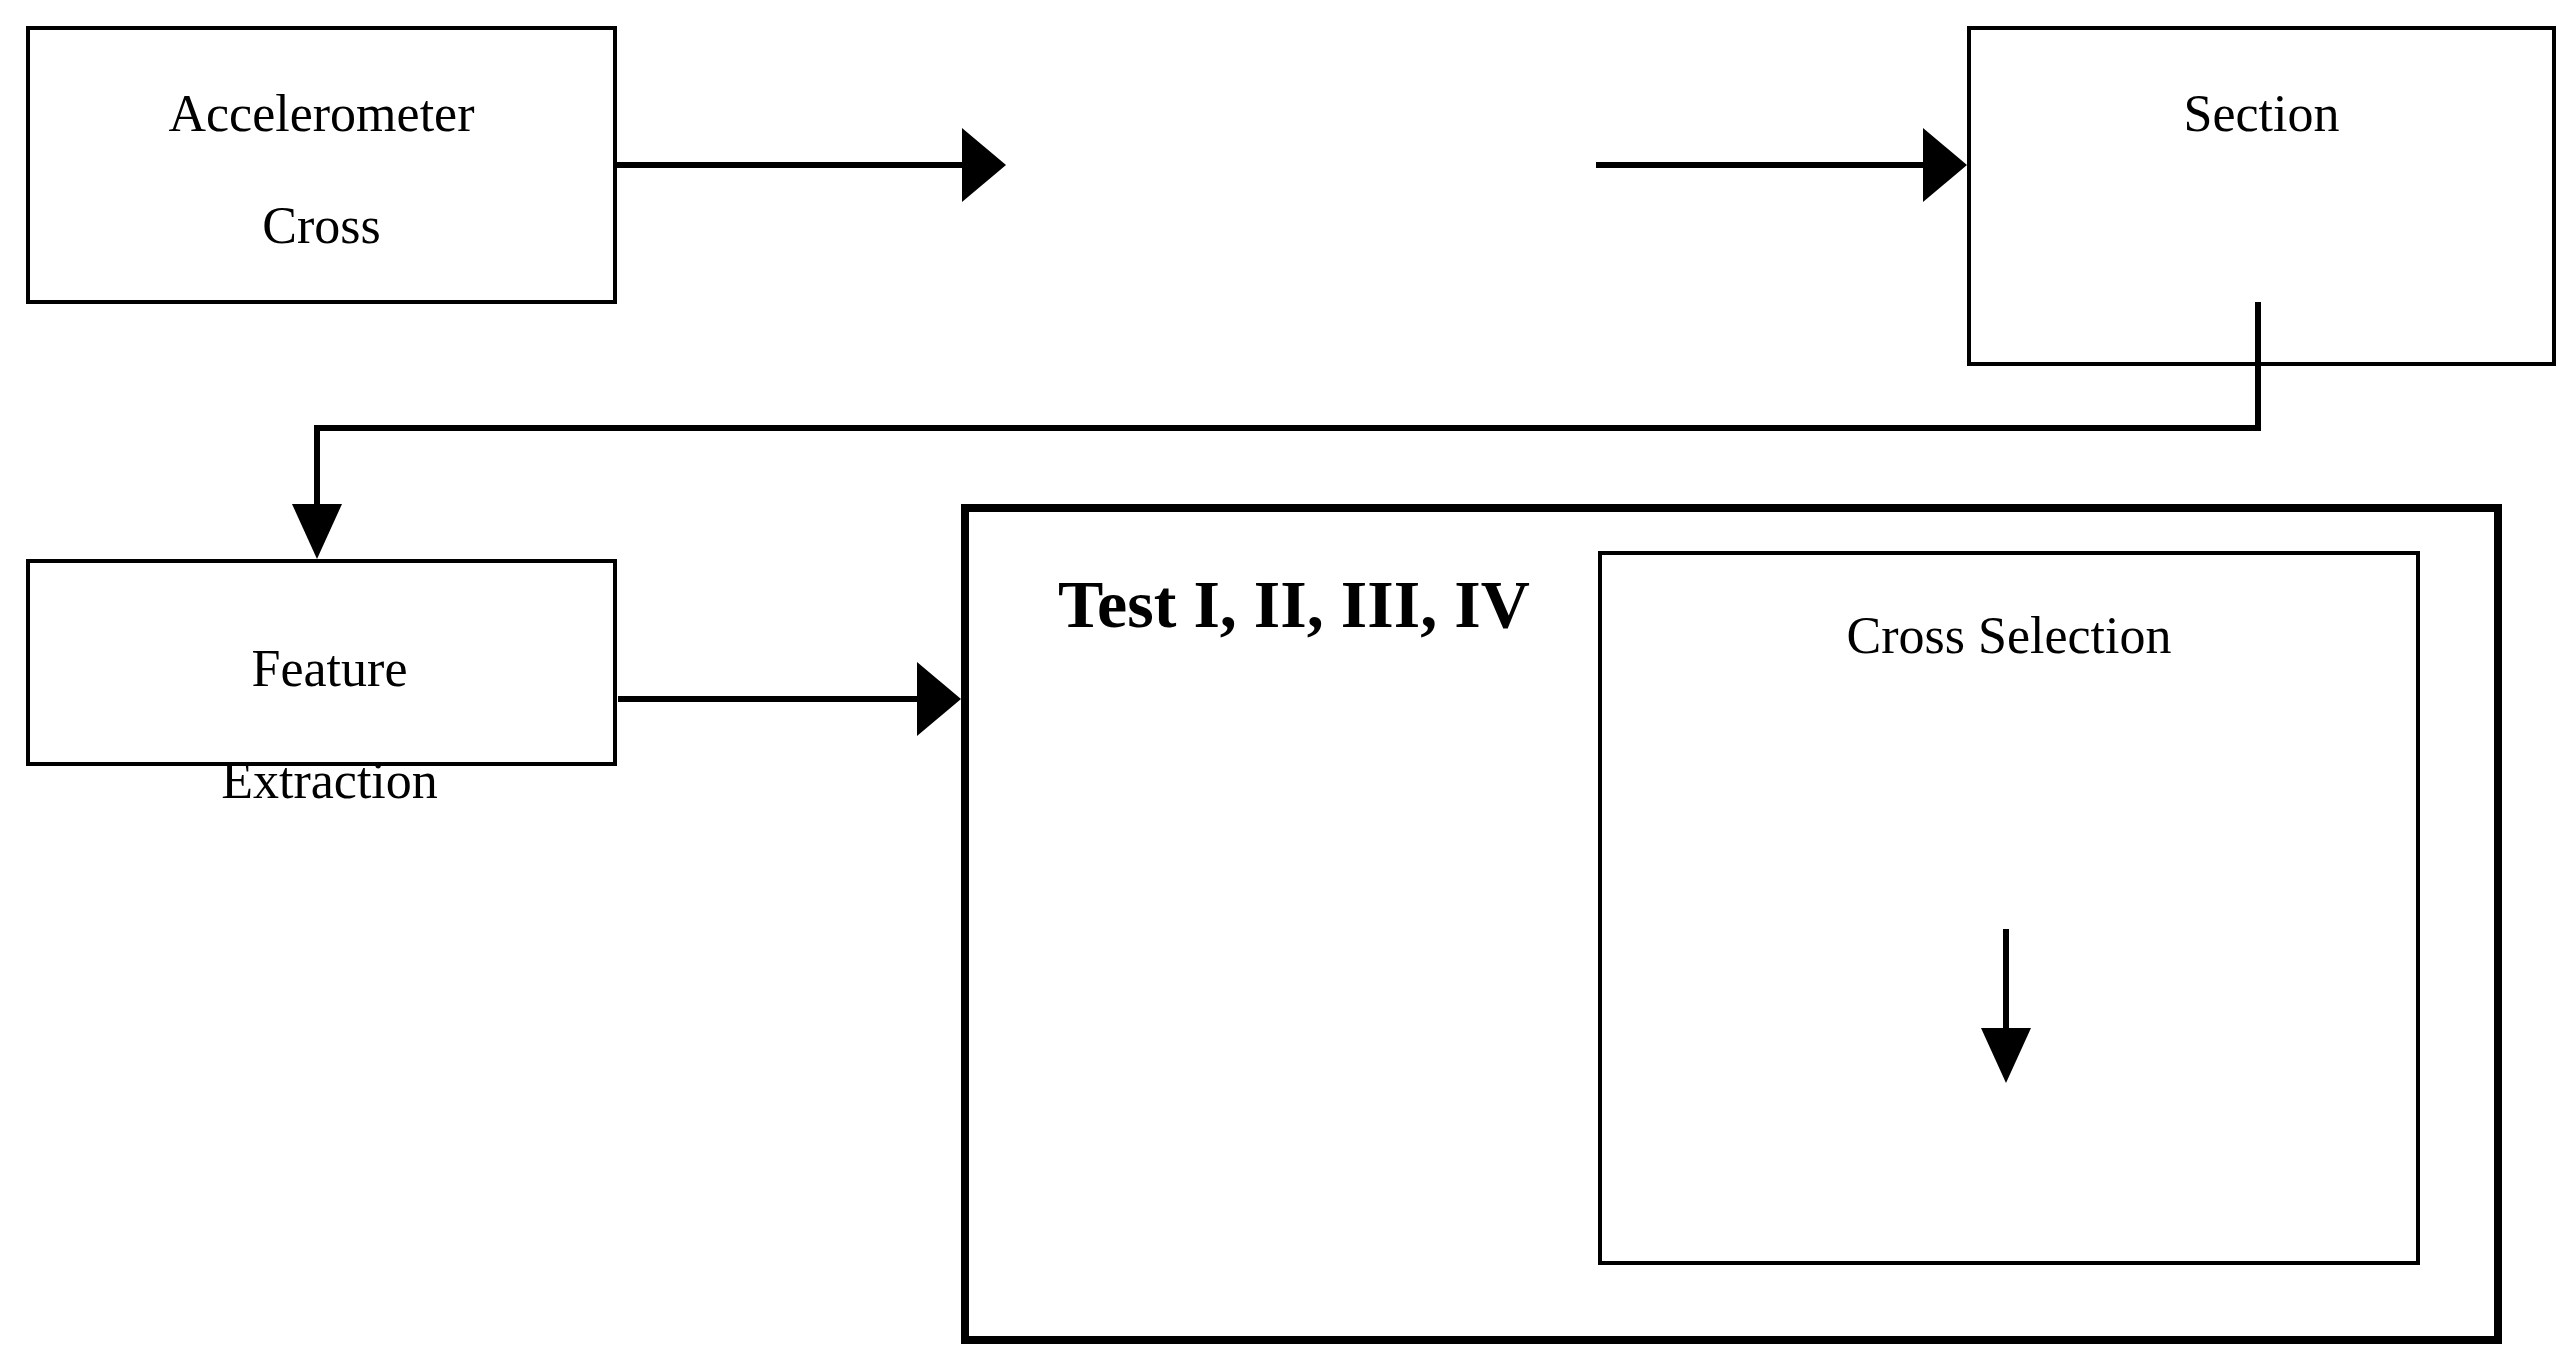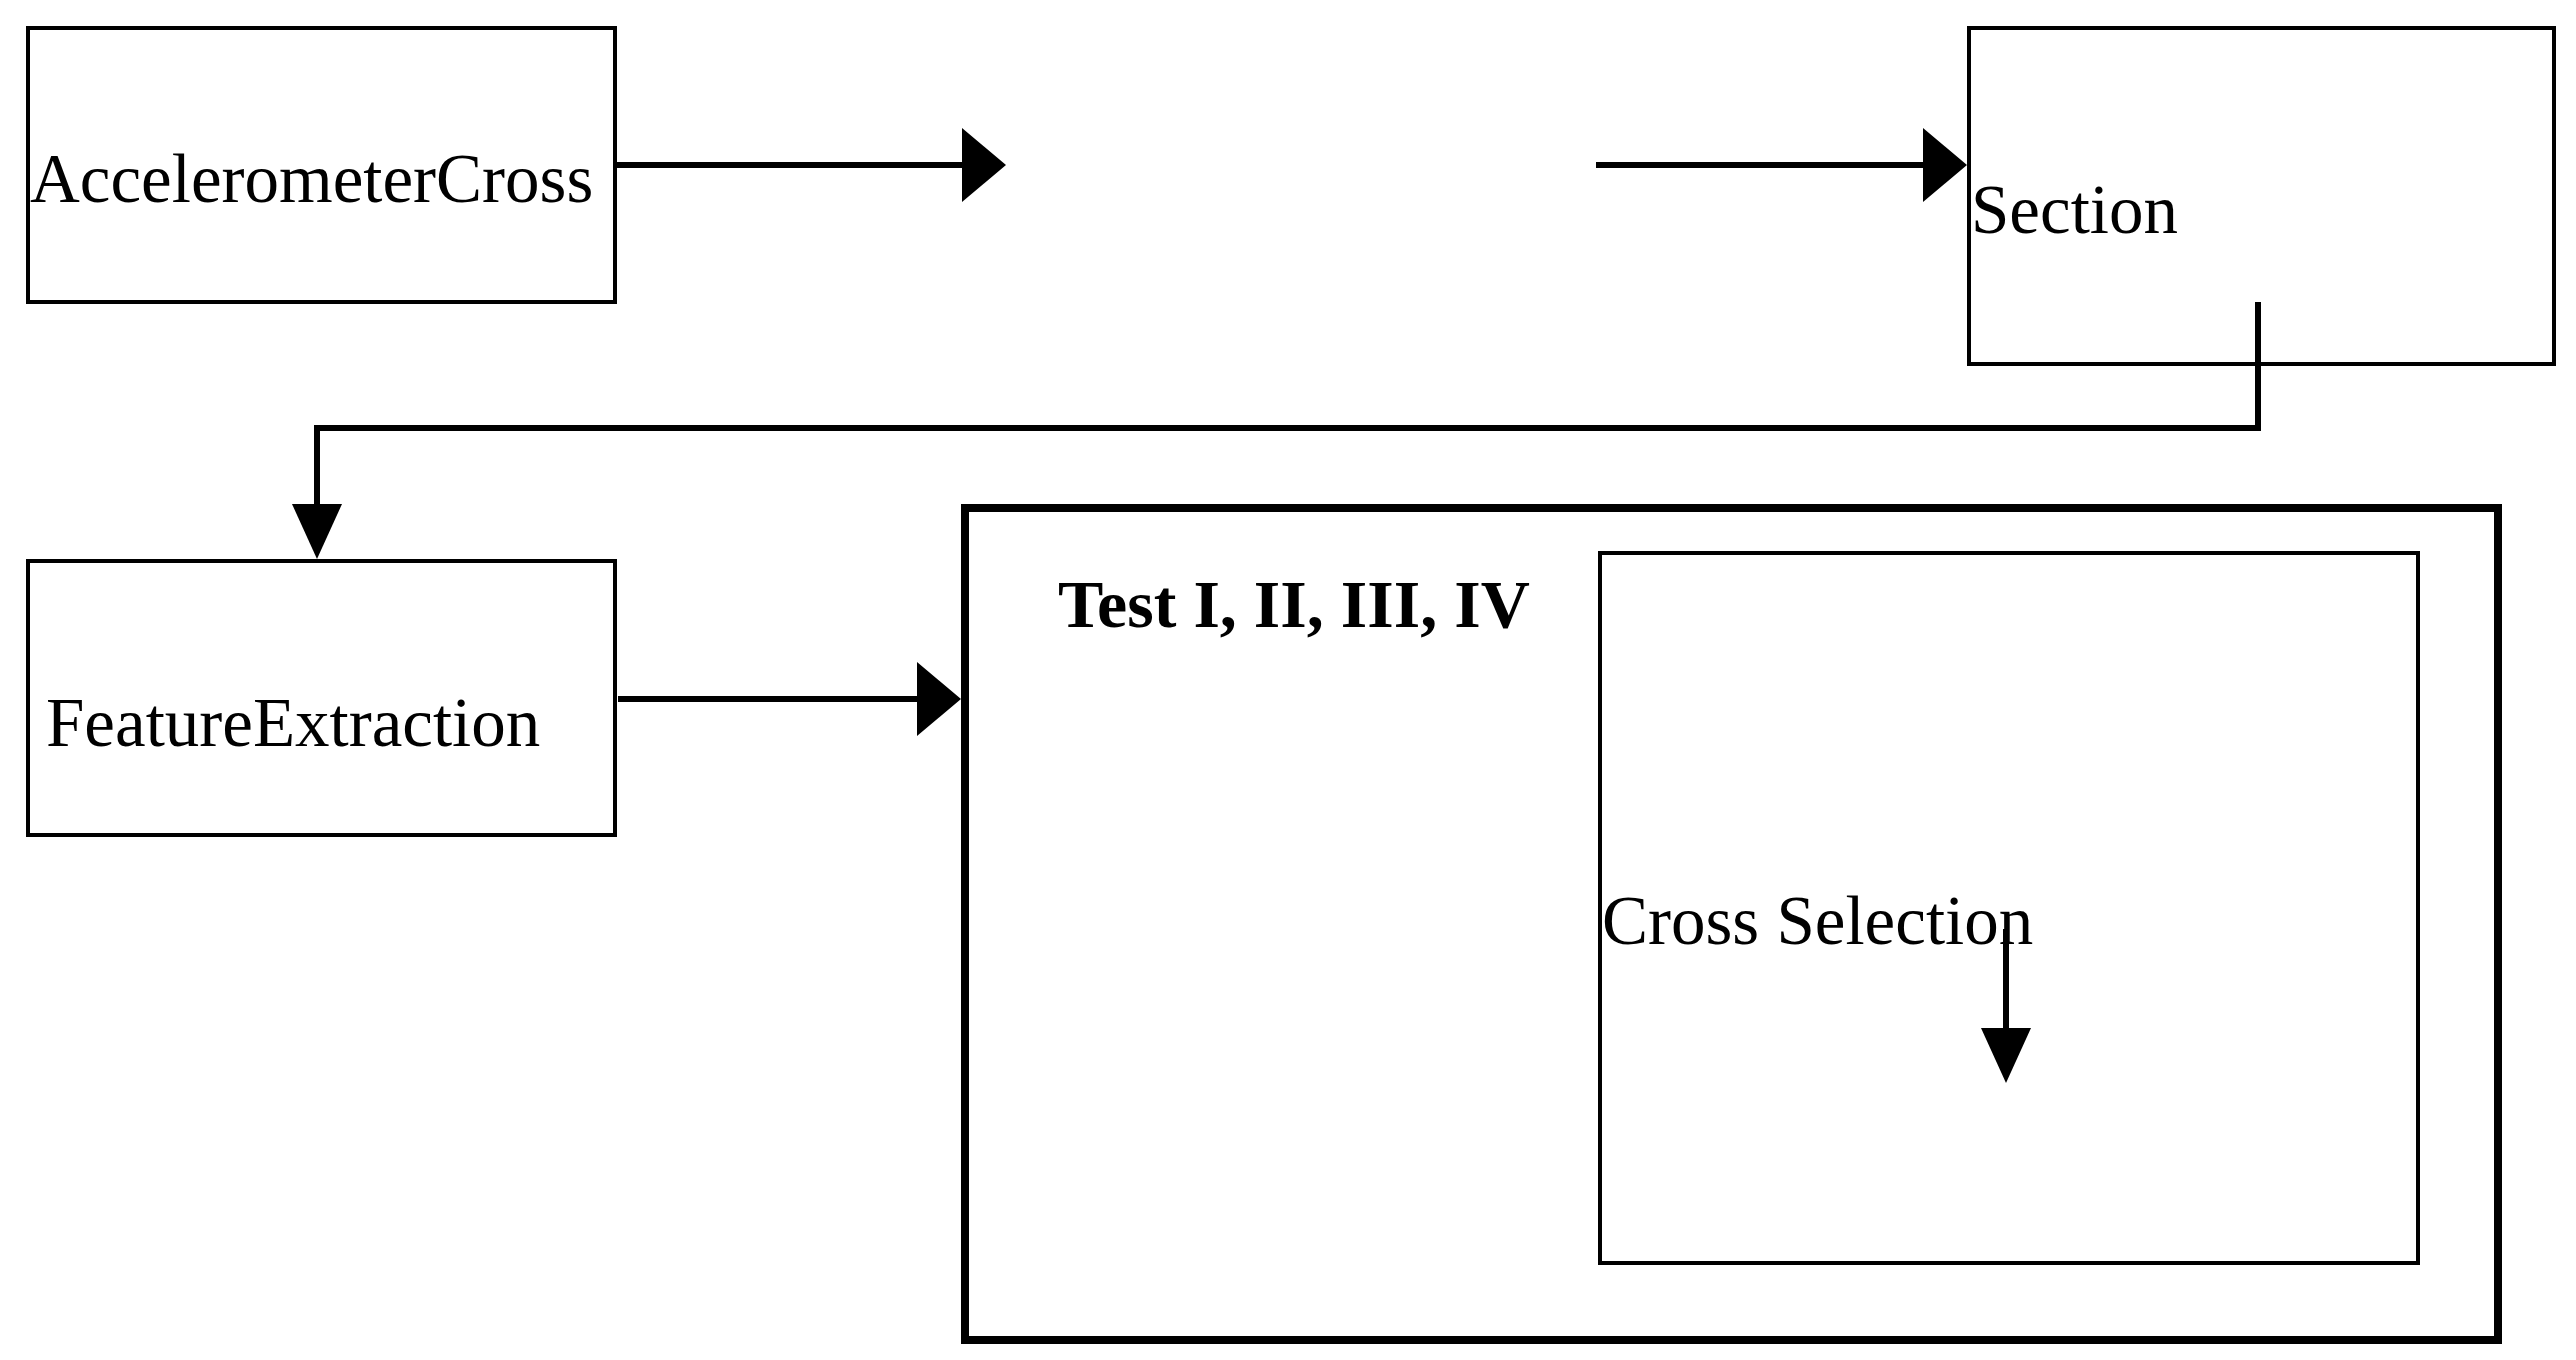--- a/index.html
+++ b/index.html
@@ -3,22 +3,22 @@
 <meta charset="utf-8">
 <style>
   html,body{margin:0;padding:0;background:#ffffff;}
   .canvas{
     position:relative;width:2576px;height:1361px;background:#ffffff;
     font-family:"Liberation Serif",serif;color:#000000;overflow:hidden;
   }
   .node{
     position:absolute;box-sizing:border-box;background:#ffffff;
     border:4.6px solid #000000;
-    display:flex;flex-direction:row;align-items:center;text-align:center;
-    font-size:69px;line-height:112px;white-space:nowrap;
+    display:flex;flex-direction:column;text-align:center;
+    font-size:52px;line-height:112px;white-space:nowrap;
   }
   .pad-top{justify-content:flex-start;padding-top:27.5px;}
   .pad-top-deep{justify-content:flex-start;padding-top:50px;}
   .center-v{justify-content:center;}
   .container-box{border-width:8.2px;background:transparent;}
   .inner-wrap{border-width:4.6px;background:transparent;padding-top:25px;justify-content:flex-start;}
   .thick{border-width:7.3px;}
   .group-label{
     position:absolute;font-weight:bold;font-size:68px;line-height:110px;white-space:nowrap;text-align:right;
   }
@@ -35,21 +35,21 @@
   <div class="node pad-top" style="left:26px;top:26px;width:591px;height:278px;">
     <span>Accelerometer</span>
     <span>Cross</span>
   </div>
 
 
   <div class="node pad-top" style="left:1967px;top:26px;width:589px;height:340px;">
     <span>Section</span>
   </div>
 
-  <div class="node pad-top-deep" style="left:26px;top:559px;width:591px;height:278px;padding-left:16px;">
+  <div class="node pad-top-deep" style="left:26px;top:559px;width:591px;height:207px;padding-left:16px;">
     <span>Feature</span>
     <span>Extraction</span>
   </div>
 
   <div class="node container-box" style="left:961px;top:504px;width:1541px;height:840px;"></div>
   <div class="group-label" style="left:1058px;top:549px;">Test I, II, III, IV</div>
 
   <div class="node inner-wrap" style="left:1598px;top:551px;width:822px;height:714px;">
     <span>Cross Selection</span>
   </div>

